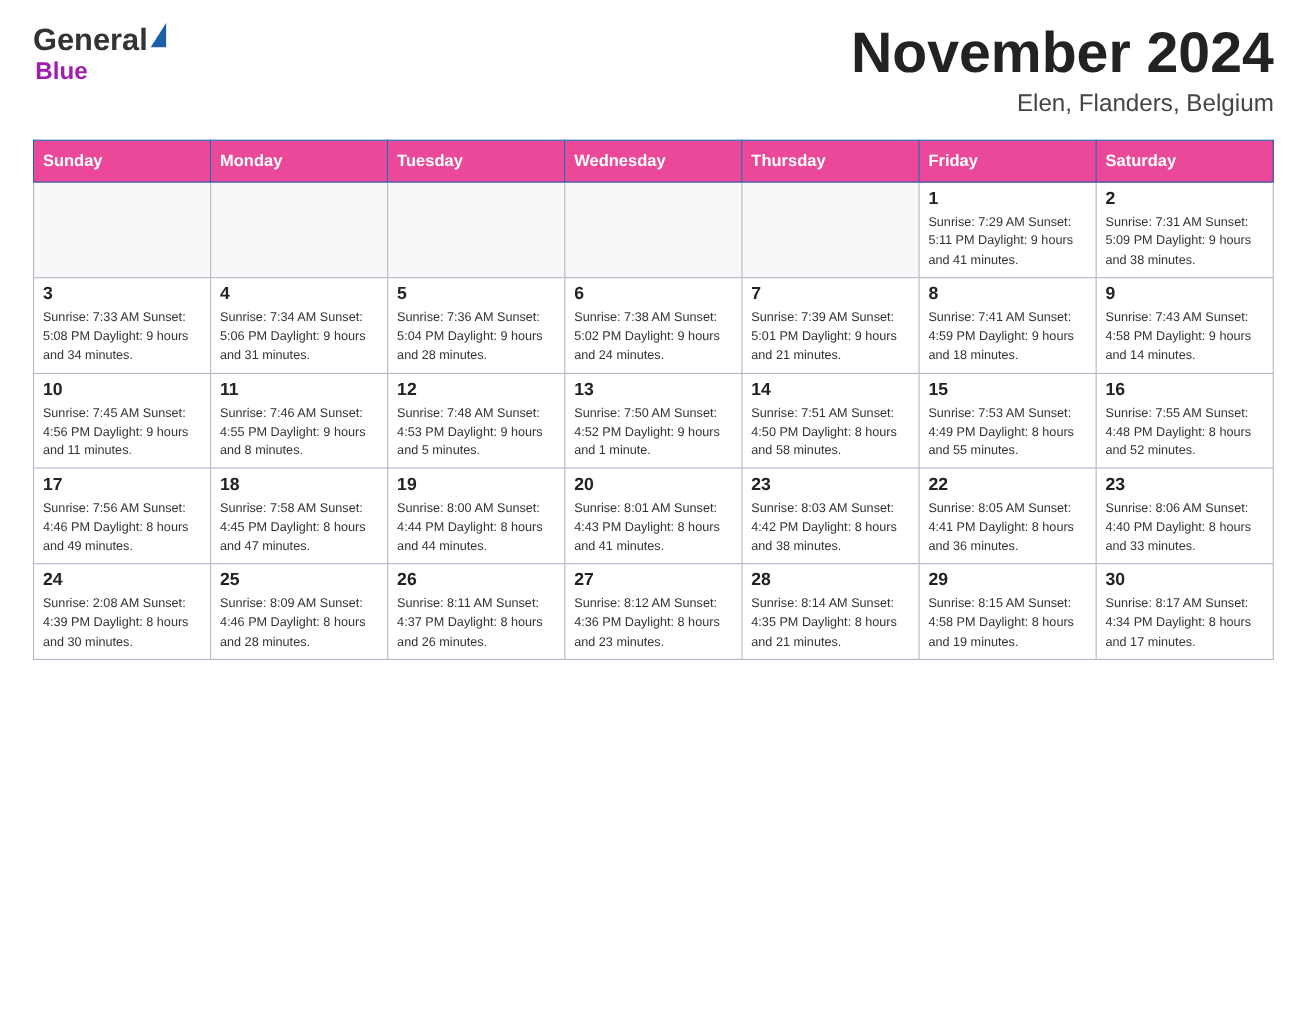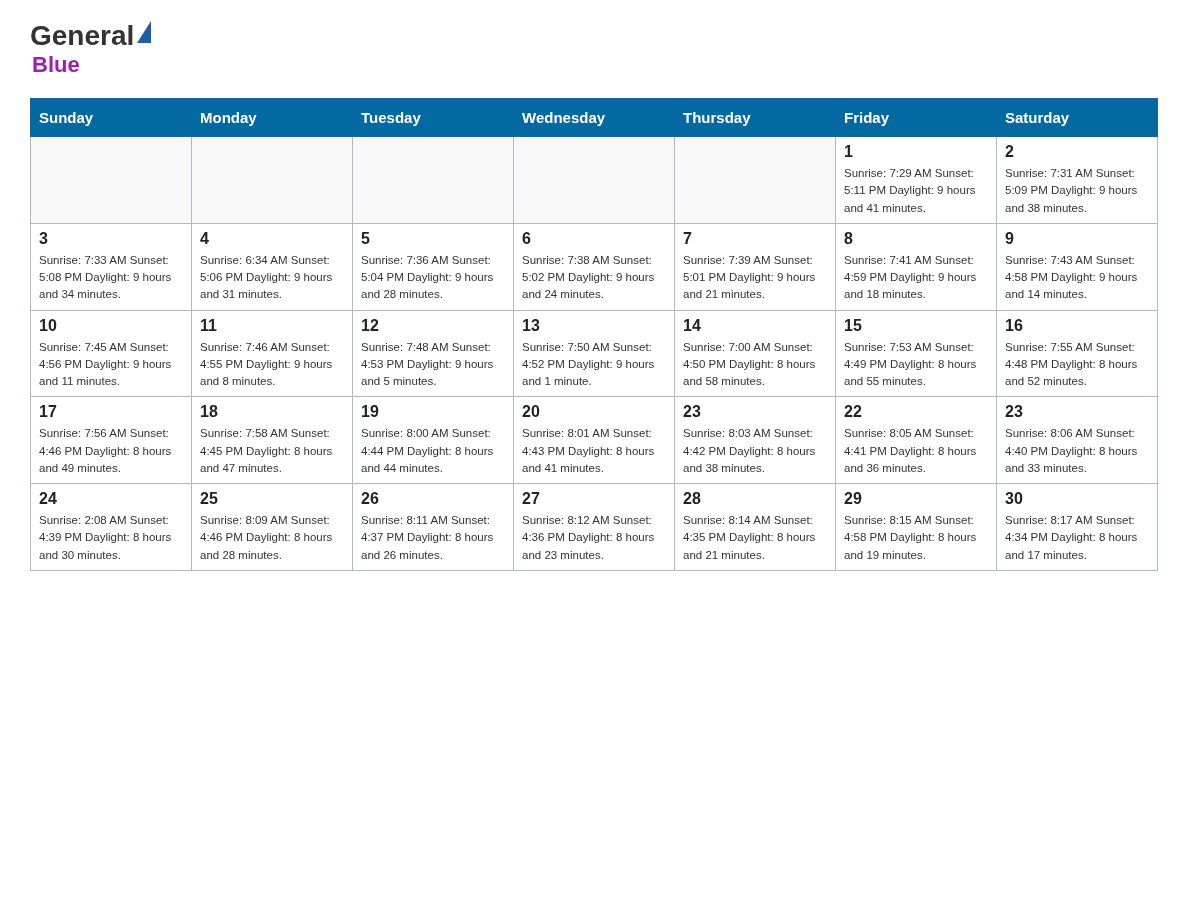--- a/index.html
+++ b/index.html
@@ -59,21 +59,21 @@
     .calendar-subtitle {
       font-size: 22px;
       color: #444;
       margin-top: 4px;
     }
     table {
       width: 100%;
       border-collapse: collapse;
     }
     th {
-      background: #0369a1;
+      background: #ec4899;
       color: #fff;
       font-size: 15px;
       font-weight: bold;
       padding: 10px 8px;
       text-align: left;
       border: 1px solid #1a5fa8;
     }
     td {
       border: 1px solid #b0b8c8;
       vertical-align: top;
@@ -103,20 +103,24 @@
 </head>
 <body>
 
 <div class="header-area">
   <div class="logo-wrapper">
     <div class="logo-line1">
       <span class="logo-text-general">General</span>
       <span class="logo-triangle"></span>
     </div>
     <div class="logo-line2">Blue</div>
+  </div>
+  <div class="title-area">
+    <div class="calendar-title">November 2024</div>
+    <div class="calendar-subtitle">Elen, Flanders, Belgium</div>
   </div>
 </div>
 
 <table>
   <thead>
     <tr>
     <th>Sunday</th>
         <th>Monday</th>
         <th>Tuesday</th>
         <th>Wednesday</th>
@@ -150,21 +154,21 @@
       <tr>
         <td>
           <span class="day-number">3</span>
           <div class="day-info">Sunrise: 7:33 AM
 Sunset: 5:08 PM
 Daylight: 9 hours
 and 34 minutes.</div>
         </td>
         <td>
           <span class="day-number">4</span>
-          <div class="day-info">Sunrise: 6:34 AM
+          <div class="day-info">Sunrise: 7:34 AM
 Sunset: 5:06 PM
 Daylight: 9 hours
 and 31 minutes.</div>
         </td>
         <td>
           <span class="day-number">5</span>
           <div class="day-info">Sunrise: 7:36 AM
 Sunset: 5:04 PM
 Daylight: 9 hours
 and 28 minutes.</div>
@@ -222,21 +226,21 @@
         </td>
         <td>
           <span class="day-number">13</span>
           <div class="day-info">Sunrise: 7:50 AM
 Sunset: 4:52 PM
 Daylight: 9 hours
 and 1 minute.</div>
         </td>
         <td>
           <span class="day-number">14</span>
-          <div class="day-info">Sunrise: 7:00 AM
+          <div class="day-info">Sunrise: 7:51 AM
 Sunset: 4:50 PM
 Daylight: 8 hours
 and 58 minutes.</div>
         </td>
         <td>
           <span class="day-number">15</span>
           <div class="day-info">Sunrise: 7:53 AM
 Sunset: 4:49 PM
 Daylight: 8 hours
 and 55 minutes.</div>

